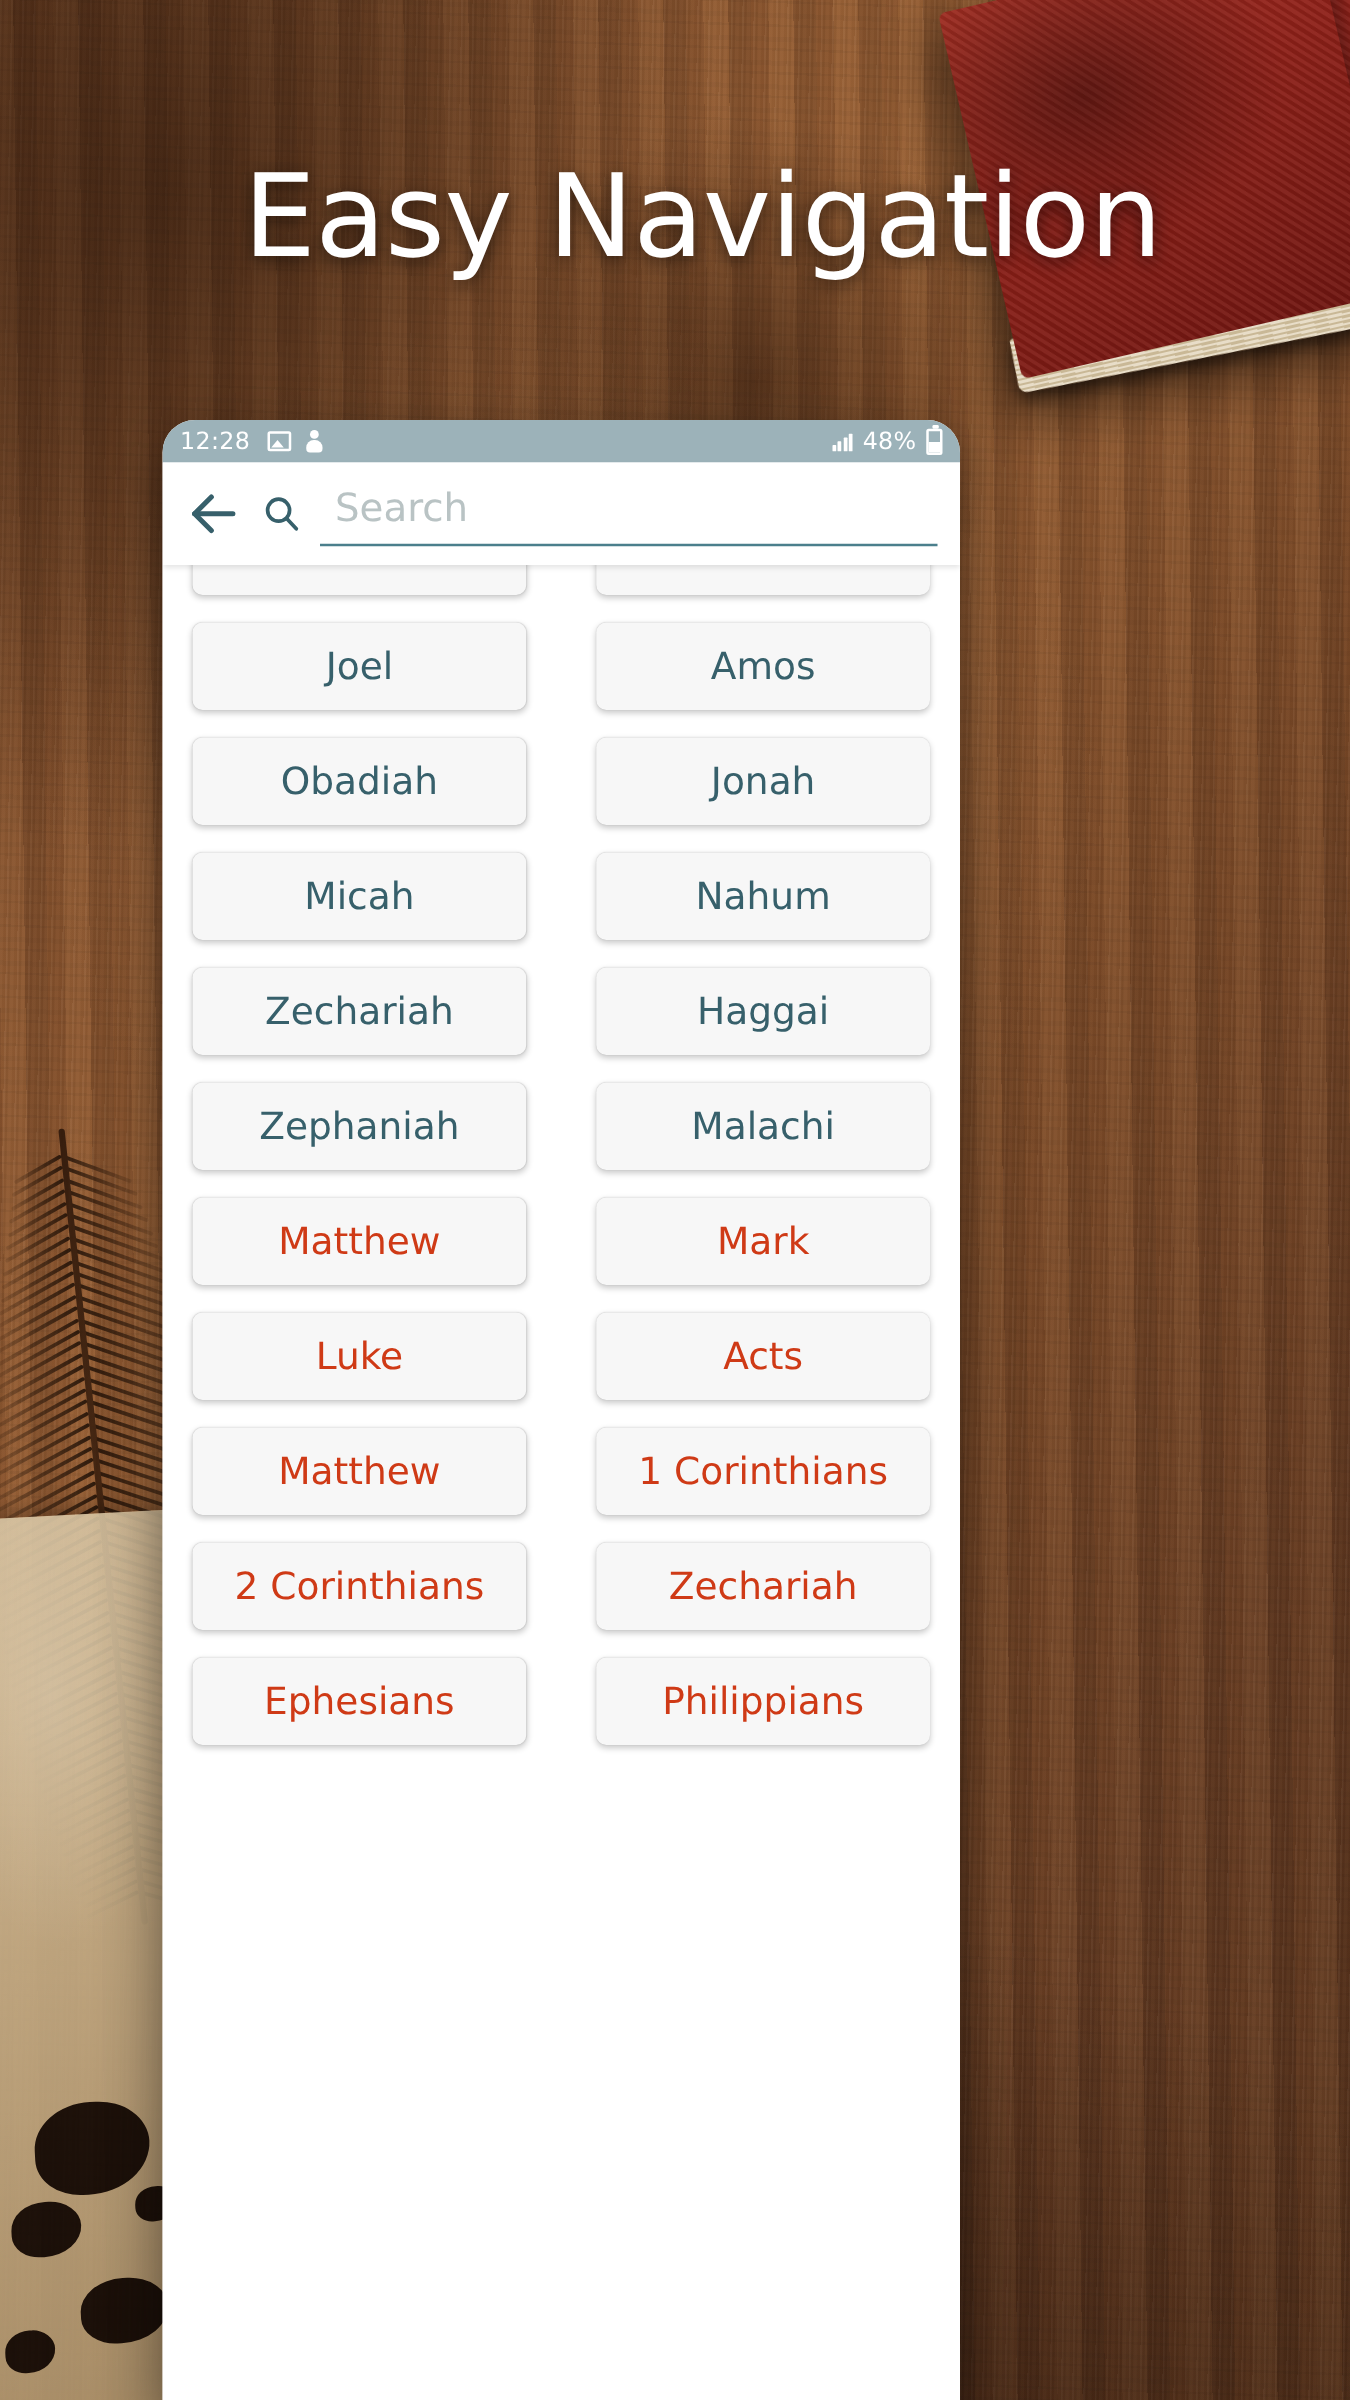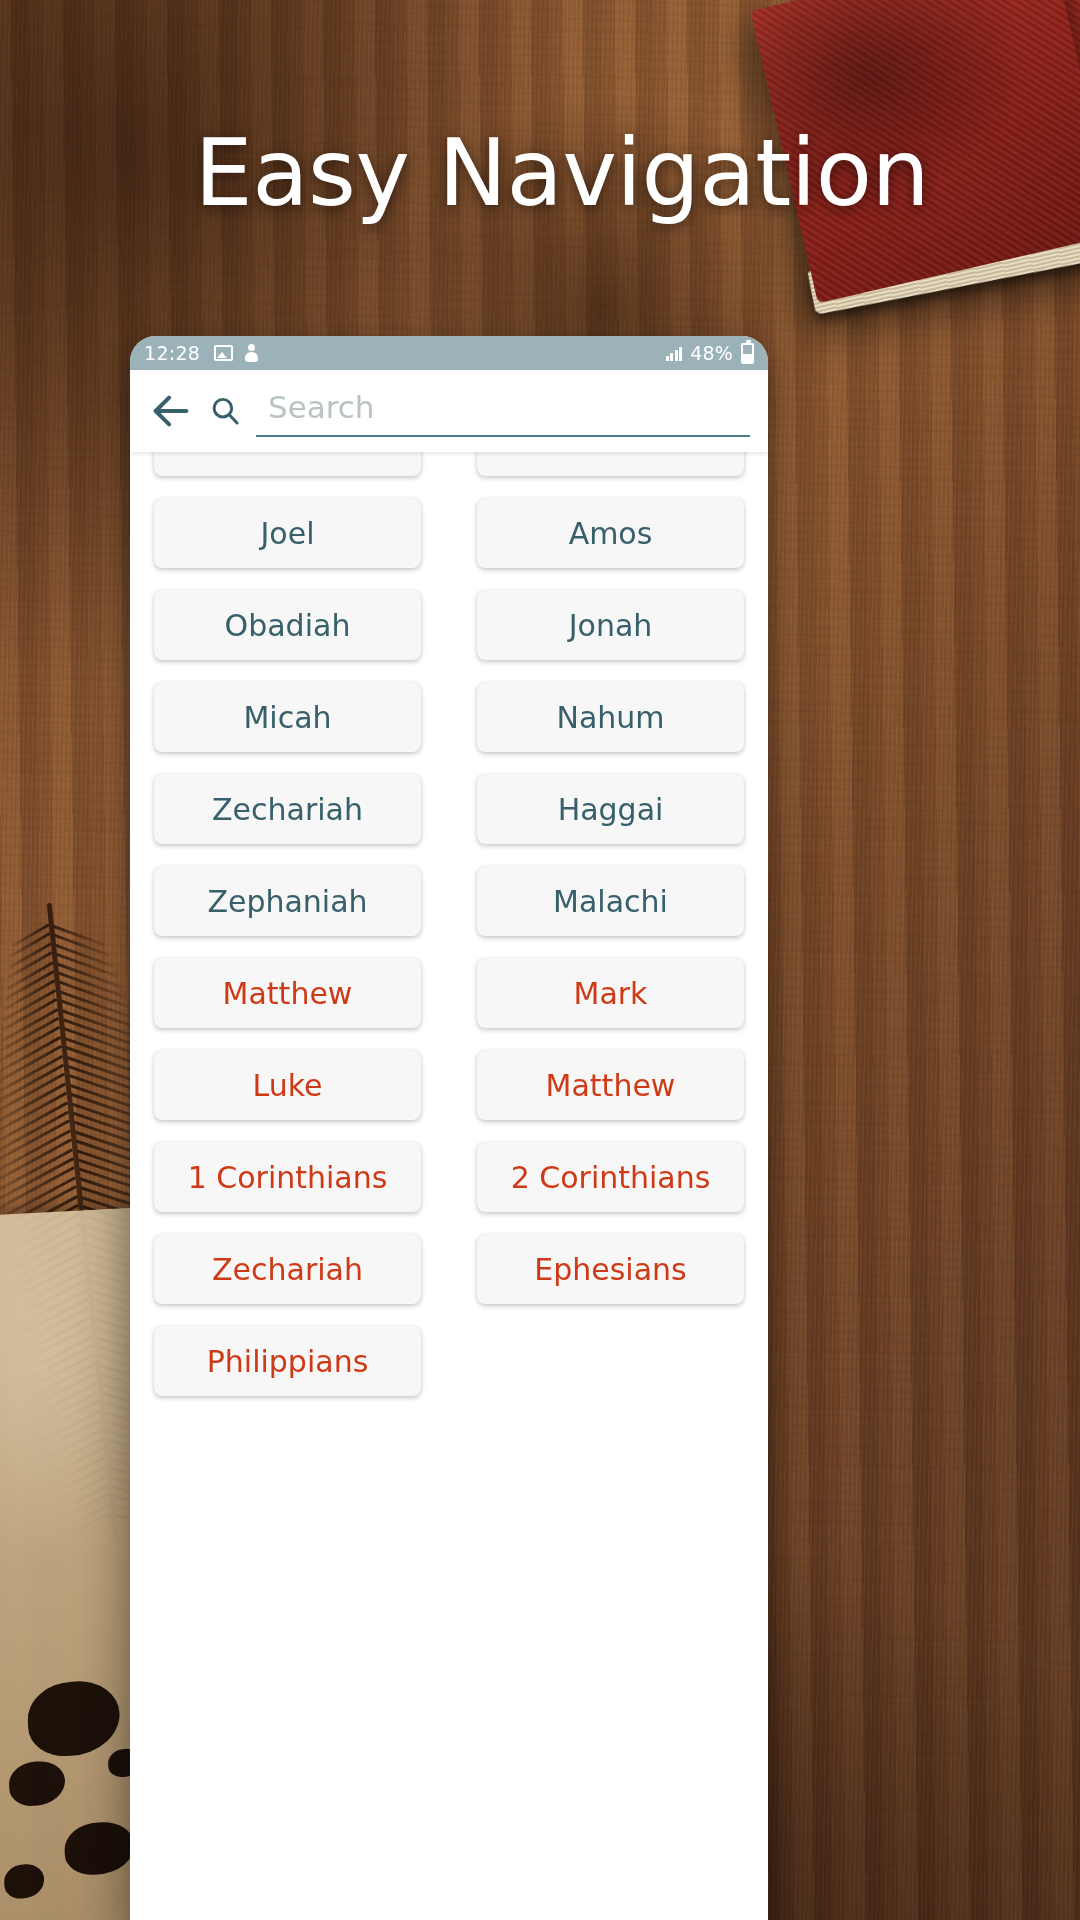--- a/index.html
+++ b/index.html
@@ -438,20 +438,21 @@
         <button class="book-btn">Jonah</button>
         <button class="book-btn">Micah</button>
         <button class="book-btn">Nahum</button>
         <button class="book-btn">Zechariah</button>
         <button class="book-btn">Haggai</button>
         <button class="book-btn">Zephaniah</button>
         <button class="book-btn">Malachi</button>
         <button class="book-btn nt">Matthew</button>
         <button class="book-btn nt">Mark</button>
         <button class="book-btn nt">Luke</button>
+        <button class="book-btn nt">Acts</button>
         <button class="book-btn nt">Matthew</button>
         <button class="book-btn nt">1 Corinthians</button>
         <button class="book-btn nt">2 Corinthians</button>
         <button class="book-btn nt">Zechariah</button>
         <button class="book-btn nt">Ephesians</button>
         <button class="book-btn nt">Philippians</button>
       </div>
   </div>
 
 </div>

